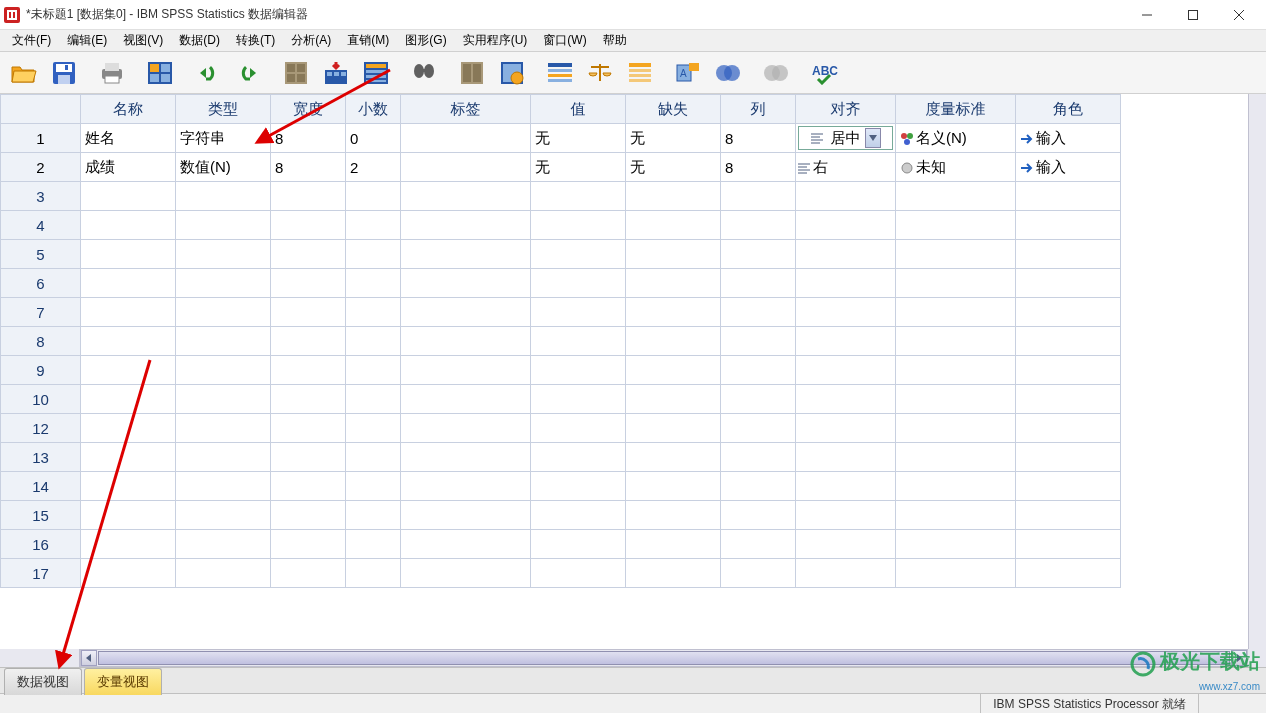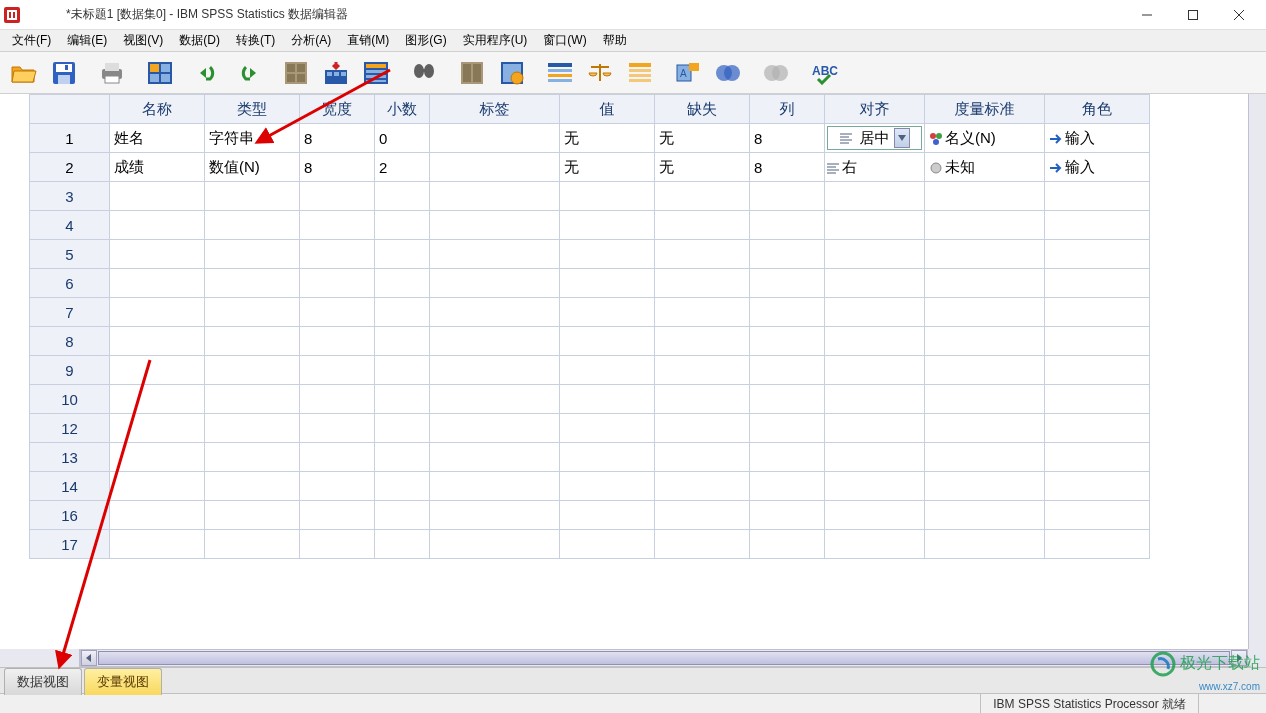--- a/index.html
+++ b/index.html
@@ -1,33 +1,33 @@
 <!DOCTYPE html>
 <html><head>
 <meta charset="utf-8">
 <style>
 * { box-sizing: border-box; margin: 0; padding: 0; }
 body { font-family: "Microsoft YaHei", "SimSun", Arial, sans-serif; font-size: 12px; background: #fff; overflow: hidden; width: 1266px; height: 713px; position: relative; }
 
-.titlebar { height: 30px; background: #fff; border-bottom: 1px solid #e0e0e0; display: flex; align-items: center; padding: 0 4px; gap: 40px; }
+.titlebar { height: 30px; background: #fff; border-bottom: 1px solid #e0e0e0; display: flex; align-items: center; padding: 0 4px; }
 .titlebar .app-icon { width: 16px; height: 16px; margin-right: 6px; }
 .titlebar .title { flex: 1; font-size: 12px; color: #333; }
 .titlebar .win-ctrl { display: flex; }
 .titlebar .win-btn { width: 46px; height: 30px; display: flex; align-items: center; justify-content: center; cursor: pointer; }
 
 .menubar { height: 22px; background: #f0f0f0; display: flex; align-items: center; padding: 0 4px; border-bottom: 1px solid #d0d0d0; }
 .menubar .menu-item { padding: 2px 8px; cursor: pointer; font-size: 12px; }
 
 .toolbar { height: 42px; background: #f5f5f5; display: flex; align-items: center; padding: 2px 6px; gap: 4px; border-bottom: 1px solid #d0d0d0; }
 .toolbar .tb-btn { width: 36px; height: 36px; display: flex; align-items: center; justify-content: center; cursor: pointer; border-radius: 2px; }
 .toolbar .sep { width: 4px; }
 
 .grid-area { position: relative; height: 555px; display: flex; }
 .grid-main { flex: 1; overflow: hidden; position: relative; }
-table.grid { border-collapse: collapse; table-layout: fixed; margin-left: 29px; }
+table.grid { border-collapse: collapse; table-layout: fixed; }
 table.grid th, table.grid td { border: 1px solid #c8d0e0; height: 29px; font-size: 15px; background: #fff; }
 table.grid th { background: #eef2f8; font-weight: normal; color: #1a3a6e; text-align: center; }
 table.grid td { padding: 0 4px; text-align: left; }
 table.grid .rowhdr { background: #eef2f8; text-align: center; color: #1a3a6e; width: 80px; }
 table.grid .corner { background: #eef2f8; width: 80px; }
 table.grid tr.data-row td { color: #000; }
 
 .cell-dropdown { display: flex; align-items: center; justify-content: space-between; background: #fff; border: 1px solid #7a9; padding: 0 11px; height: 24px; margin: 1px; }
 .cell-dropdown .dd-arrow { width: 16px; height: 20px; background: linear-gradient(#e0e8f8,#c0d0e8); border: 1px solid #88a; display: flex; align-items: center; justify-content: center; }
 
@@ -44,21 +44,21 @@
 .tabs .tab { padding: 4px 12px; font-size: 13px; border: 1px solid #b0b0b0; border-bottom: none; margin-right: 2px; cursor: pointer; background: linear-gradient(#f8f8f8,#e0e0e0); border-radius: 3px 3px 0 0; }
 .tabs .tab.inactive { background: linear-gradient(#f0f0f0,#d8d8d8); color: #333; }
 .tabs .tab.active { background: linear-gradient(#fff0a0,#f8d860); color: #5a3a00; font-weight: normal; }
 
 .statusbar { height: 22px; background: #f0f0f0; border-top: 1px solid #c0c0c0; display: flex; align-items: center; justify-content: flex-end; padding: 0 8px; font-size: 12px; color: #333; }
 .statusbar .cell { border-left: 1px solid #c0c0c0; padding: 0 12px; height: 100%; display: flex; align-items: center; }
 
 .arrow-red { position: absolute; pointer-events: none; z-index: 100; }
 
 .watermark { position: absolute; right: 6px; bottom: 20px; font-size: 14px; color: #22a050; text-align: right; z-index: 200; opacity: 0.85; }
-.watermark .wm1 { font-weight: normal; font-size: 16px; margin-top: 44px; }
+.watermark .wm1 { font-weight: bold; font-size: 20px; margin-top: 44px; }
 .watermark .wm2 { color: #1878c0; font-size: 10px; }
 </style>
 </head>
 <body>
 
 <div class="titlebar">
   <svg class="app-icon" viewBox="0 0 16 16">
       <rect width="16" height="16" fill="#c22" rx="2"></rect>
       <rect x="3" y="3" width="10" height="10" fill="#fff"></rect>
       <rect x="5" y="5" width="2" height="6" fill="#c22"></rect>
@@ -476,20 +476,34 @@
             <td></td>
             <td></td>
             <td></td>
             <td></td>
             <td></td>
             <td></td>
             <td></td>
             <td></td>
           </tr>
           <tr>
+            <td class="rowhdr">15</td>
+            <td></td>
+            <td></td>
+            <td></td>
+            <td></td>
+            <td></td>
+            <td></td>
+            <td></td>
+            <td></td>
+            <td></td>
+            <td></td>
+            <td></td>
+          </tr>
+          <tr>
             <td class="rowhdr">16</td>
             <td></td>
             <td></td>
             <td></td>
             <td></td>
             <td></td>
             <td></td>
             <td></td>
             <td></td>
             <td></td>

